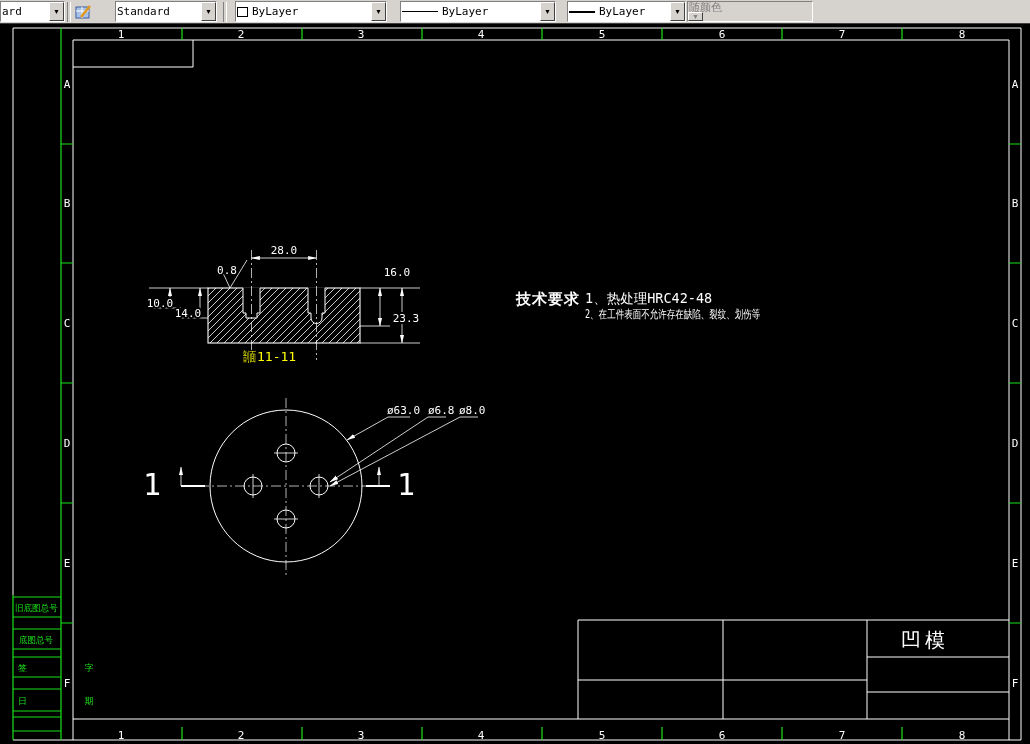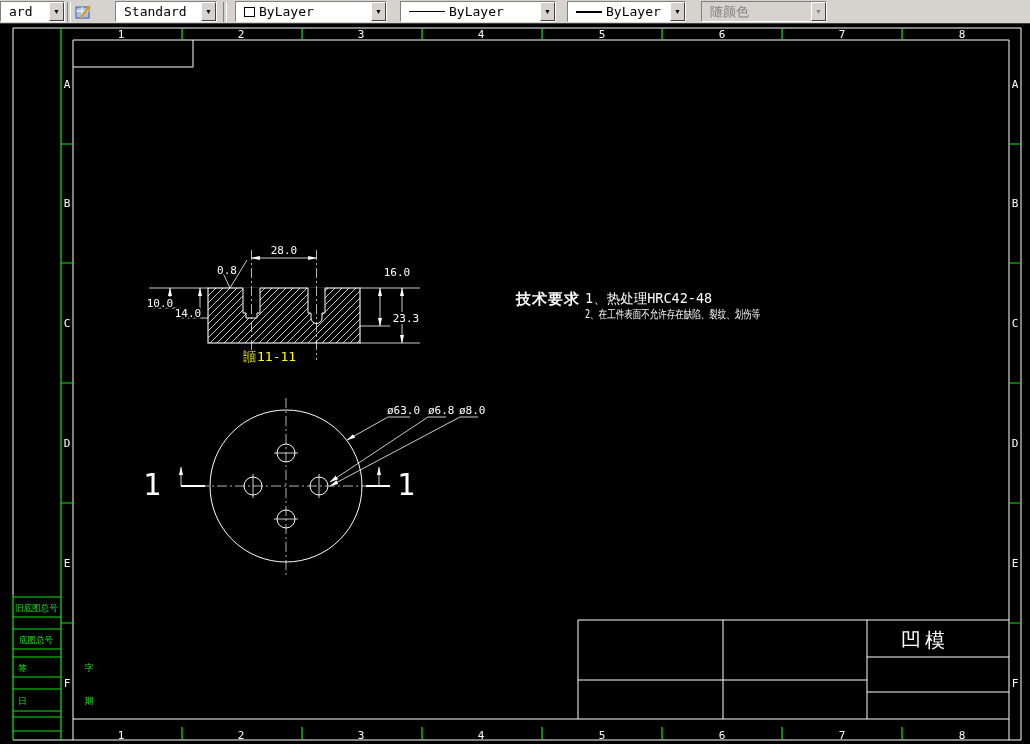--- a/index.html
+++ b/index.html
@@ -6,22 +6,22 @@
   body{width:1030px;height:744px;position:relative;overflow:hidden;
        font-family:"Liberation Sans",sans-serif;}
 
   
   .toolbar{position:absolute;left:0;top:0;width:1030px;height:23px;
     background:#d6d3ce;border-bottom:1px solid #404040;
     display:flex;align-items:center;z-index:5;}
   .combo{display:flex;height:19px;margin-top:0;
     border-top:1px solid #808080;border-left:1px solid #808080;
     border-bottom:1px solid #fff;border-right:1px solid #fff;background:#fff;}
-  .combo .field{flex:1;display:flex;align-items:center;gap:4px;padding:0 8px;
-    font-size:13px;color:#000;white-space:nowrap;overflow:hidden;
+  .combo .field{flex:1;display:flex;align-items:center;gap:4px;padding:0 1px;
+    font-size:11px;color:#000;white-space:nowrap;overflow:hidden;
     font-family:"DejaVu Sans Mono","Liberation Sans",monospace;}
   .combo .arrow{width:15px;background:#d6d3ce;border:1px solid;
     border-color:#fff #404040 #404040 #fff;display:flex;align-items:center;
     justify-content:center;font-size:7px;color:#000;cursor:default;padding:0;}
   .combo.disabled{background:#d6d3ce;}
   .combo.disabled .field{color:#848284;background:#d6d3ce;}
   .combo.disabled .arrow{color:#848284;}
   .sep{width:2px;height:20px;margin:0 2px;border-left:1px solid #808080;
     border-right:1px solid #fff;}
   .toolbtn{width:22px;height:21px;background:#d6d3ce;border:none;
@@ -220,19 +220,19 @@
       </div>
     <button class="arrow">▼</button>
   </div>
   <div class="combo" style="width:117px;margin-left:11px;">
     <div class="field">
         <span class="lwsample"></span>
         <span>ByLayer</span>
       </div>
     <button class="arrow">▼</button>
   </div>
-  <div class="combo disabled" style="width:124px;margin-left:15px;">
+  <div class="combo disabled" style="width:124px;margin-left:1px;flex-direction:column;">
     <div class="field">
         <span>随颜色</span>
       </div>
     <button class="arrow">▼</button>
   </div>
 </div>
 
 </body></html>

